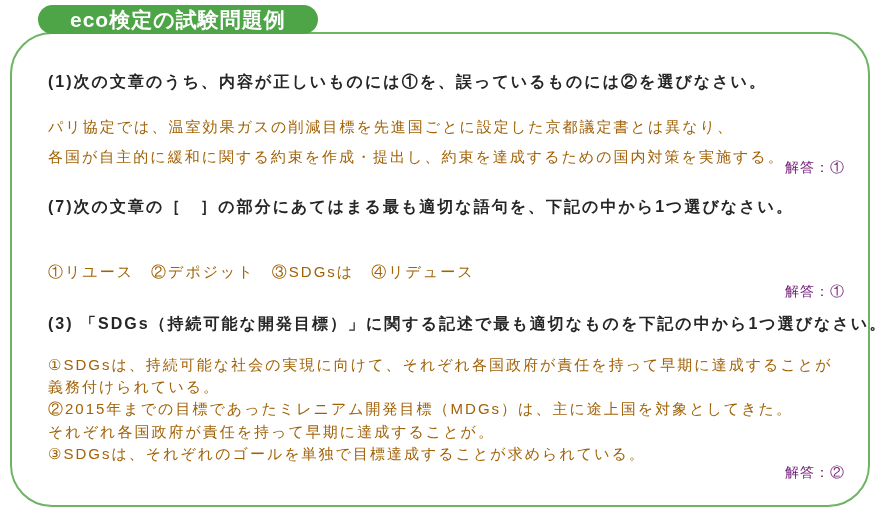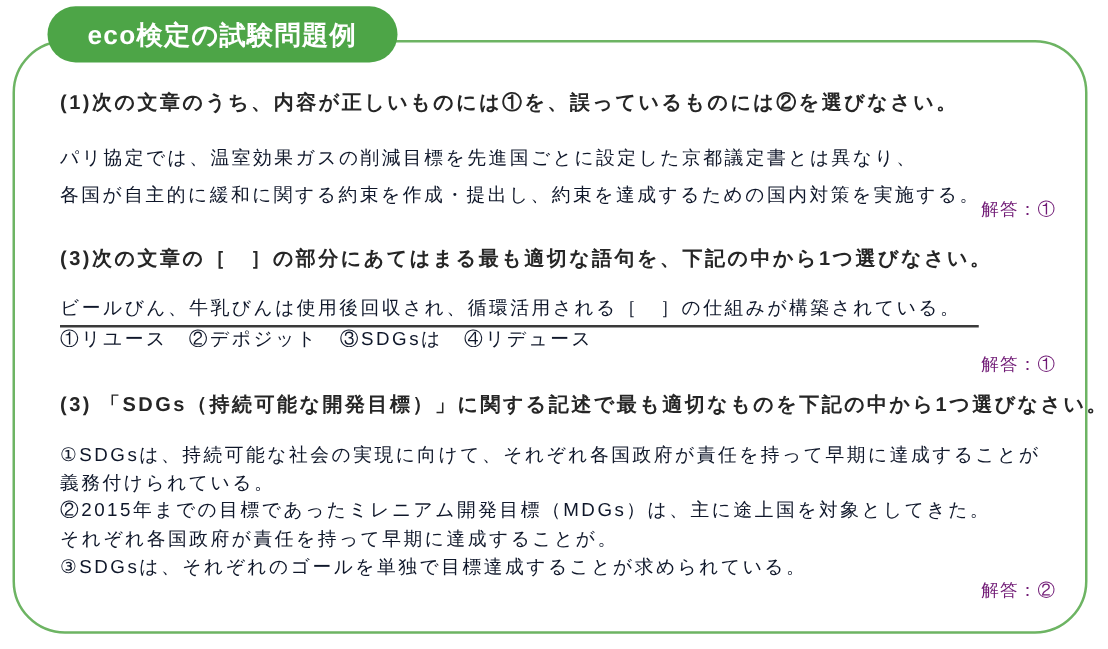--- a/index.html
+++ b/index.html
@@ -5,31 +5,31 @@
   html,body{margin:0;padding:0;}
   body{
     width:886px;height:519px;position:relative;background:#ffffff;
     font-family:"Liberation Sans",sans-serif;color:#2e2e2e;overflow:hidden;
   }
   .frame{
     position:absolute;left:10px;top:32px;width:860px;height:475px;
     border:2px solid #6db463;border-radius:42px;background:#ffffff;box-sizing:border-box;
   }
   .badge{
-    position:absolute;left:38px;top:5px;height:45px;padding:0 32px;
+    position:absolute;left:38px;top:5px;height:29px;padding:0 32px;
     background:#4da547;border-radius:24px;z-index:2;
     display:flex;align-items:center;justify-content:center;
   }
   .badge span{
     color:#ffffff;font-size:21px;font-weight:bold;letter-spacing:1px;white-space:nowrap;
   }
   .content{position:absolute;left:0;top:0;width:748px;height:519px;z-index:1;}
   .line{position:absolute;left:48px;white-space:nowrap;}
   .heading{font-weight:bold;font-size:16px;letter-spacing:2px;color:#262626;}
-  .bodytext{font-size:15px;letter-spacing:2px;line-height:21.5px;color:#0f172a;}
+  .bodytext{font-size:15px;letter-spacing:2px;line-height:21.5px;color:#a16207;}
   .q3body{line-height:22px;}
   .answer{
     position:absolute;left:48px;width:797px;text-align:right;
     font-size:14px;letter-spacing:1px;color:#701a75;white-space:nowrap;
   }
   .underline{
     display:inline-block;border-bottom:2px solid #3a3a3a;
     padding-bottom:2px;padding-right:14px;
   }
 </style>
@@ -44,24 +44,21 @@
     <span>eco検定の試験問題例</span>
   </div>
 
   <div class="content">
 
     <div class="line heading" style="top:72px">(1)次の文章のうち、内容が正しいものには①を、誤っているものには②を選びなさい。</div>
     <div class="line bodytext" style="top:116px">パリ協定では、温室効果ガスの削減目標を先進国ごとに設定した京都議定書とは異なり、</div>
     <div class="line bodytext" style="top:146px">各国が自主的に緩和に関する約束を作成・提出し、約束を達成するための国内対策を実施する。</div>
     <div class="answer" style="top:159px">解答：①</div>
 
-    <div class="line heading" style="top:197px">(3)次の文章の［　］の部分にあてはまる最も適切な語句を、下記の中から1つ選びなさい。</div>
-    <div class="line bodytext" style="top:236px">
-      <span class="underline">ビールびん、牛乳びんは使用後回収され、循環活用される［　］の仕組みが構築されている。</span>
-    </div>
+    <div class="line heading" style="top:197px">(7)次の文章の［　］の部分にあてはまる最も適切な語句を、下記の中から1つ選びなさい。</div>
     <div class="line bodytext" style="top:261px">①リユース　②デポジット　③SDGsは　④リデュース</div>
     <div class="answer" style="top:283px">解答：①</div>
 
     <div class="line heading" style="top:314px">(3) 「SDGs（持続可能な開発目標）」に関する記述で最も適切なものを下記の中から1つ選びなさい。</div>
     <div class="line bodytext q3body" style="top:354px">①SDGsは、持続可能な社会の実現に向けて、それぞれ各国政府が責任を持って早期に達成することが</div>
     <div class="line bodytext q3body" style="top:376px">義務付けられている。</div>
     <div class="line bodytext q3body" style="top:398px">②2015年までの目標であったミレニアム開発目標（MDGs）は、主に途上国を対象としてきた。</div>
     <div class="line bodytext q3body" style="top:421px">それぞれ各国政府が責任を持って早期に達成することが。</div>
     <div class="line bodytext q3body" style="top:443px">③SDGsは、それぞれのゴールを単独で目標達成することが求められている。</div>
     <div class="answer" style="top:464px">解答：②</div>

